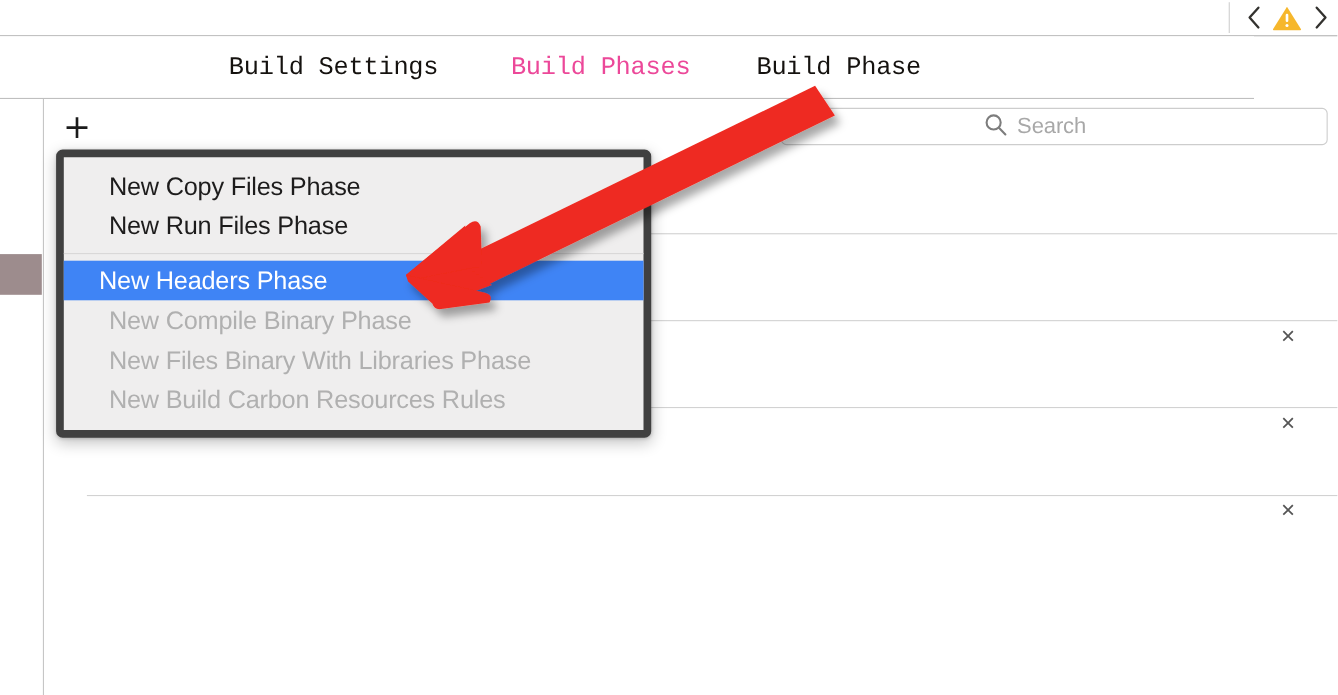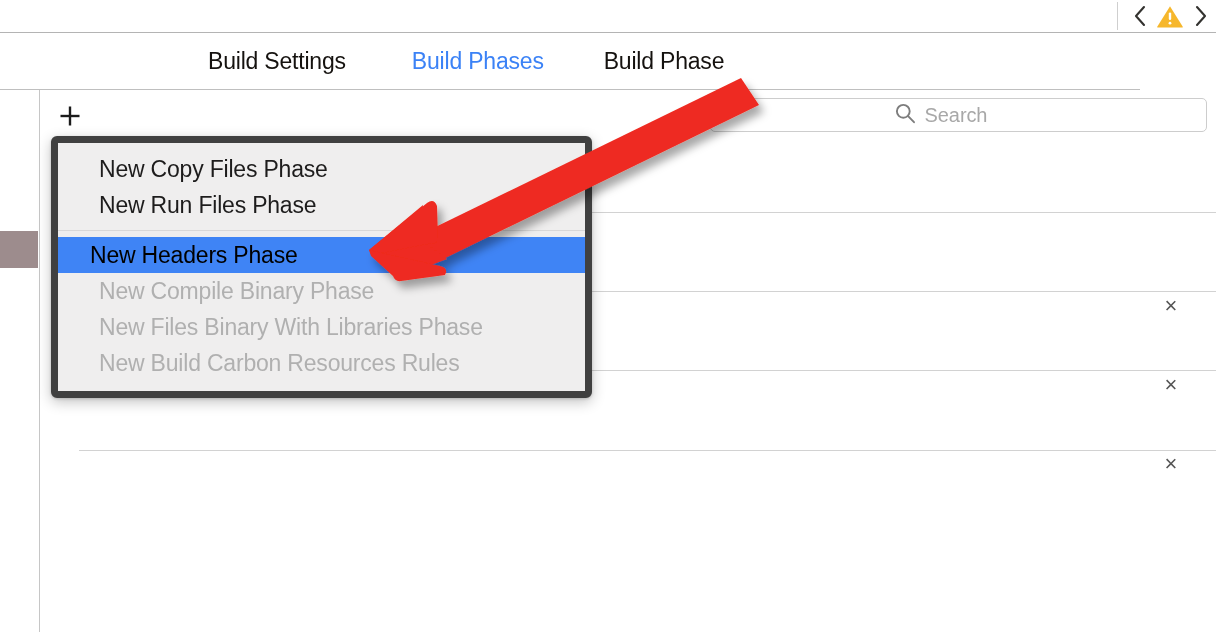--- a/index.html
+++ b/index.html
@@ -50,38 +50,39 @@
   }
 
   
   .tabbar {
     position: absolute;
     left: 0; top: 33px;
     width: 1140px; height: 57px;
     background: #ffffff;
     border-bottom: 1px solid #bfbfbf;
     box-sizing: border-box;
+    font-family: Liberation Mono, monospace;
   }
   .tabs {
     position: absolute;
     left: 208px; top: 0;
     height: 56px;
     display: flex;
     align-items: center;
     gap: 0;
   }
   .tab {
     font-size: 23px;
     color: #15120f;
     letter-spacing: -0.2px;
     white-space: nowrap;
   }
   .tab.spacer-a { margin-right: 66px; }
   .tab.spacer-b { margin-right: 60px; }
-  .tab.active { color: #3b82f6; text-align: center; }
+  .tab.active { color: #ec4899; text-align: center; }
 
   
   .content {
     position: absolute;
     left: 0; top: 90px;
     width: 1216px; height: 542px;
     background: #ffffff;
   }
   .left-rail {
     position: absolute;
@@ -177,21 +178,21 @@
     align-items: center;
     padding-left: 41px;
     font-size: 23px;
     color: #1d1c1c;
     letter-spacing: -0.2px;
     white-space: nowrap;
   }
   .menu-item.disabled { color: #b0b0b0; }
   .menu-item.selected {
     background: #3f84f5;
-    color: #000000;
+    color: #ffffff;
     padding-left: 32px;
   }
   .menu-sep {
     height: 1px;
     background: #d9d8d8;
     margin: 7px 0 6px 0;
   }
 
   
   .arrow-layer {

